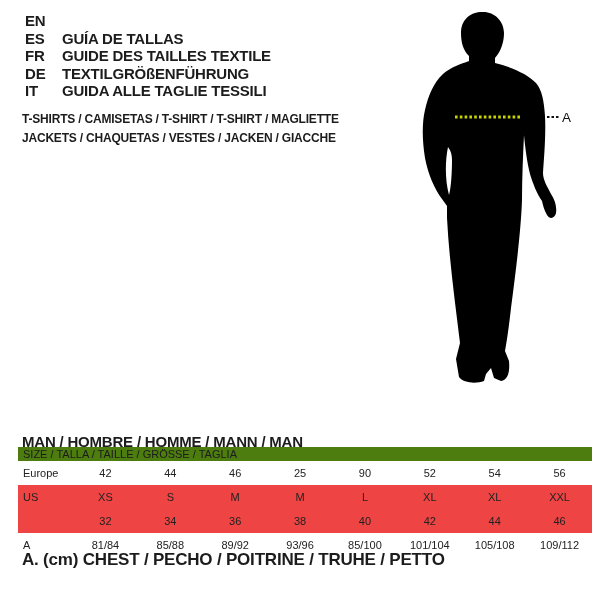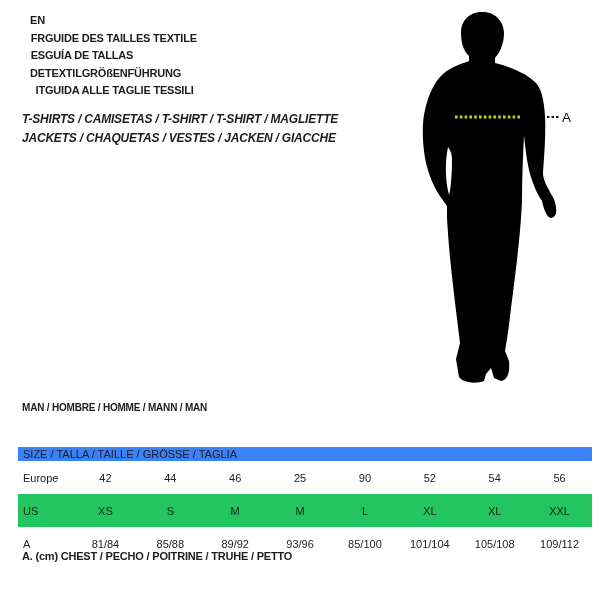--- a/index.html
+++ b/index.html
@@ -5,60 +5,60 @@
   * { margin:0; padding:0; box-sizing:border-box; }
   html,body { width:600px; height:600px; }
   body {
     position:relative;
     background:#ffffff;
     font-family:"Liberation Sans", sans-serif;
     color:#1c1c1c;
     overflow:hidden;
   }
   
-  .lang-list { position:absolute; left:8px; top:12px; font-weight:bold; font-size:11px; letter-spacing:-0.2px;text-align:right; }
+  .lang-list { position:absolute; left:25px; top:12px; font-weight:bold; font-size:15px; letter-spacing:-0.2px; }
   .lang-row { display:flex; line-height:17.5px; }
   .lang-code { width:37px; }
   
-  .garments { position:absolute; left:22px; top:110px; font-weight:bold; font-size:12px; line-height:19px; letter-spacing:-0.2px;font-style:italic; }
+  .garments { position:absolute; left:22px; top:110px; font-weight:bold; font-size:12px; line-height:19px; letter-spacing:-0.2px; }
   
   .figure { position:absolute; left:398px; top:6px; width:175px; height:382px; }
   
-  .section-title { position:absolute; left:22px; top:401px; font-weight:bold; font-size:10px; line-height:13px; letter-spacing:-0.2px; }
+  .section-title { position:absolute; left:22px; top:435px; font-weight:bold; font-size:15px; line-height:13px; letter-spacing:-0.2px; }
   
   table.size-table {
     position:absolute; left:18px; top:447px; width:574px;
     border-collapse:collapse; table-layout:fixed;
     font-size:11px; color:#222;
   }
   .size-table col.c-label { width:55px; }
   .size-table th.tbl-header {
-    background:#3b82f6; text-align:left; font-weight:normal;
+    background:#4d7c0f; text-align:left; font-weight:normal;
     height:14px; padding:1px 0 1px 5px; font-size:11px; color:#1c1c1c;
   }
-  .size-table td { text-align:center; height:33px; padding:0; }
+  .size-table td { text-align:center; height:24px; padding:0; }
   .size-table td.label { text-align:left; padding-left:5px; }
-  .size-table tr.stripe { background:#22c55e; }
+  .size-table tr.stripe { background:#ef4444; }
   
-  .footnote { position:absolute; left:22px; top:550px; font-weight:bold; font-size:11px; letter-spacing:-0.2px; }
+  .footnote { position:absolute; left:22px; top:550px; font-weight:bold; font-size:17px; letter-spacing:-0.2px; }
 </style>
 </head>
 <body>
 
 <div class="lang-list">
   <div class="lang-row">
     <span class="lang-code">EN</span>
   </div>
   <div class="lang-row">
+    <span class="lang-code">ES</span>
+    <span class="lang-label">GUÍA DE TALLAS</span>
+  </div>
+  <div class="lang-row">
     <span class="lang-code">FR</span>
     <span class="lang-label">GUIDE DES TAILLES TEXTILE</span>
-  </div>
-  <div class="lang-row">
-    <span class="lang-code">ES</span>
-    <span class="lang-label">GUÍA DE TALLAS</span>
   </div>
   <div class="lang-row">
     <span class="lang-code">DE</span>
     <span class="lang-label">TEXTILGRÖßENFÜHRUNG</span>
   </div>
   <div class="lang-row">
     <span class="lang-code">IT</span>
     <span class="lang-label">GUIDA ALLE TAGLIE TESSILI</span>
   </div>
 </div>
@@ -153,20 +153,31 @@
       <td class="label">US</td>
       <td>XS</td>
       <td>S</td>
       <td>M</td>
       <td>M</td>
       <td>L</td>
       <td>XL</td>
       <td>XL</td>
       <td>XXL</td>
     </tr>
+    <tr class="stripe">
+      <td class="label"></td>
+      <td>32</td>
+      <td>34</td>
+      <td>36</td>
+      <td>38</td>
+      <td>40</td>
+      <td>42</td>
+      <td>44</td>
+      <td>46</td>
+    </tr>
     <tr>
       <td class="label">A</td>
       <td>81/84</td>
       <td>85/88</td>
       <td>89/92</td>
       <td>93/96</td>
       <td>85/100</td>
       <td>101/104</td>
       <td>105/108</td>
       <td>109/112</td>

